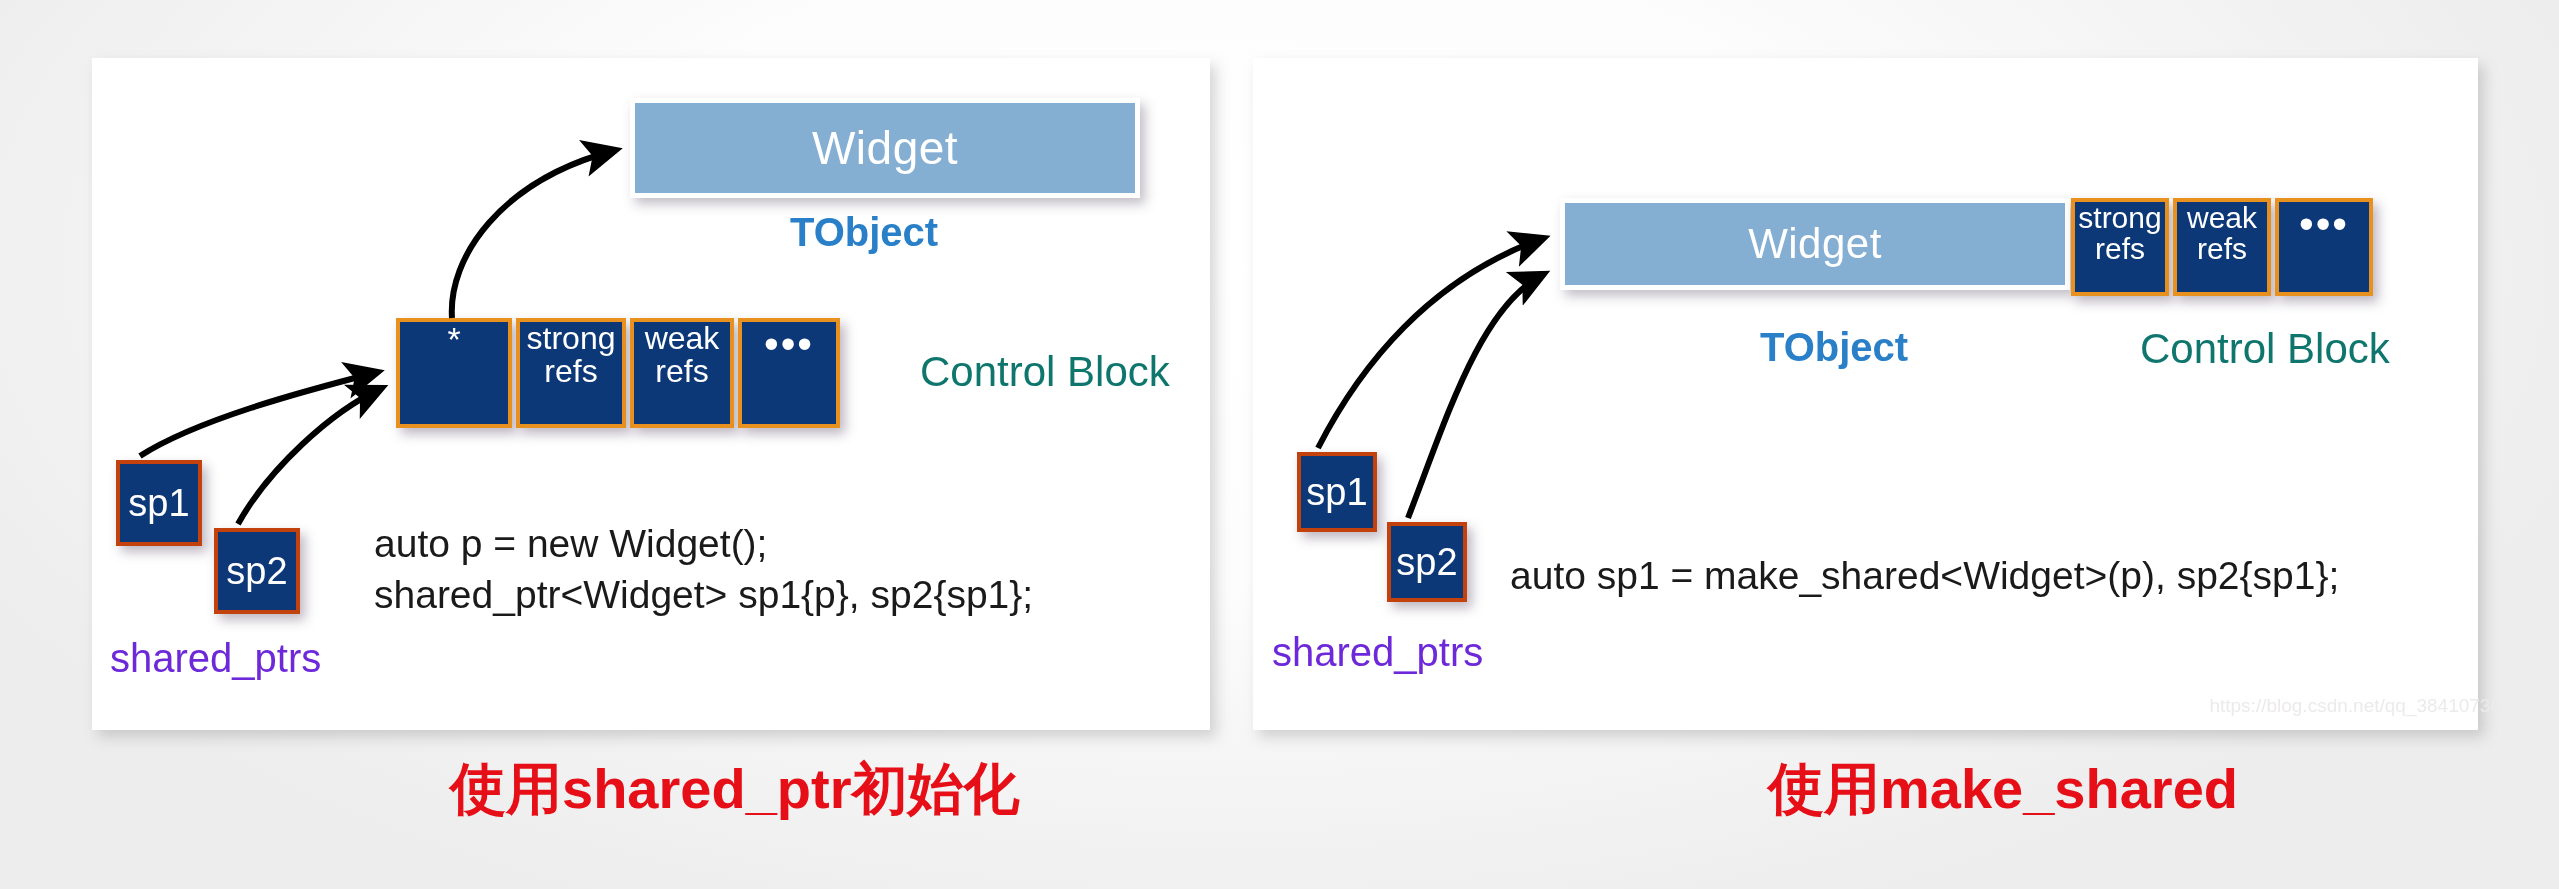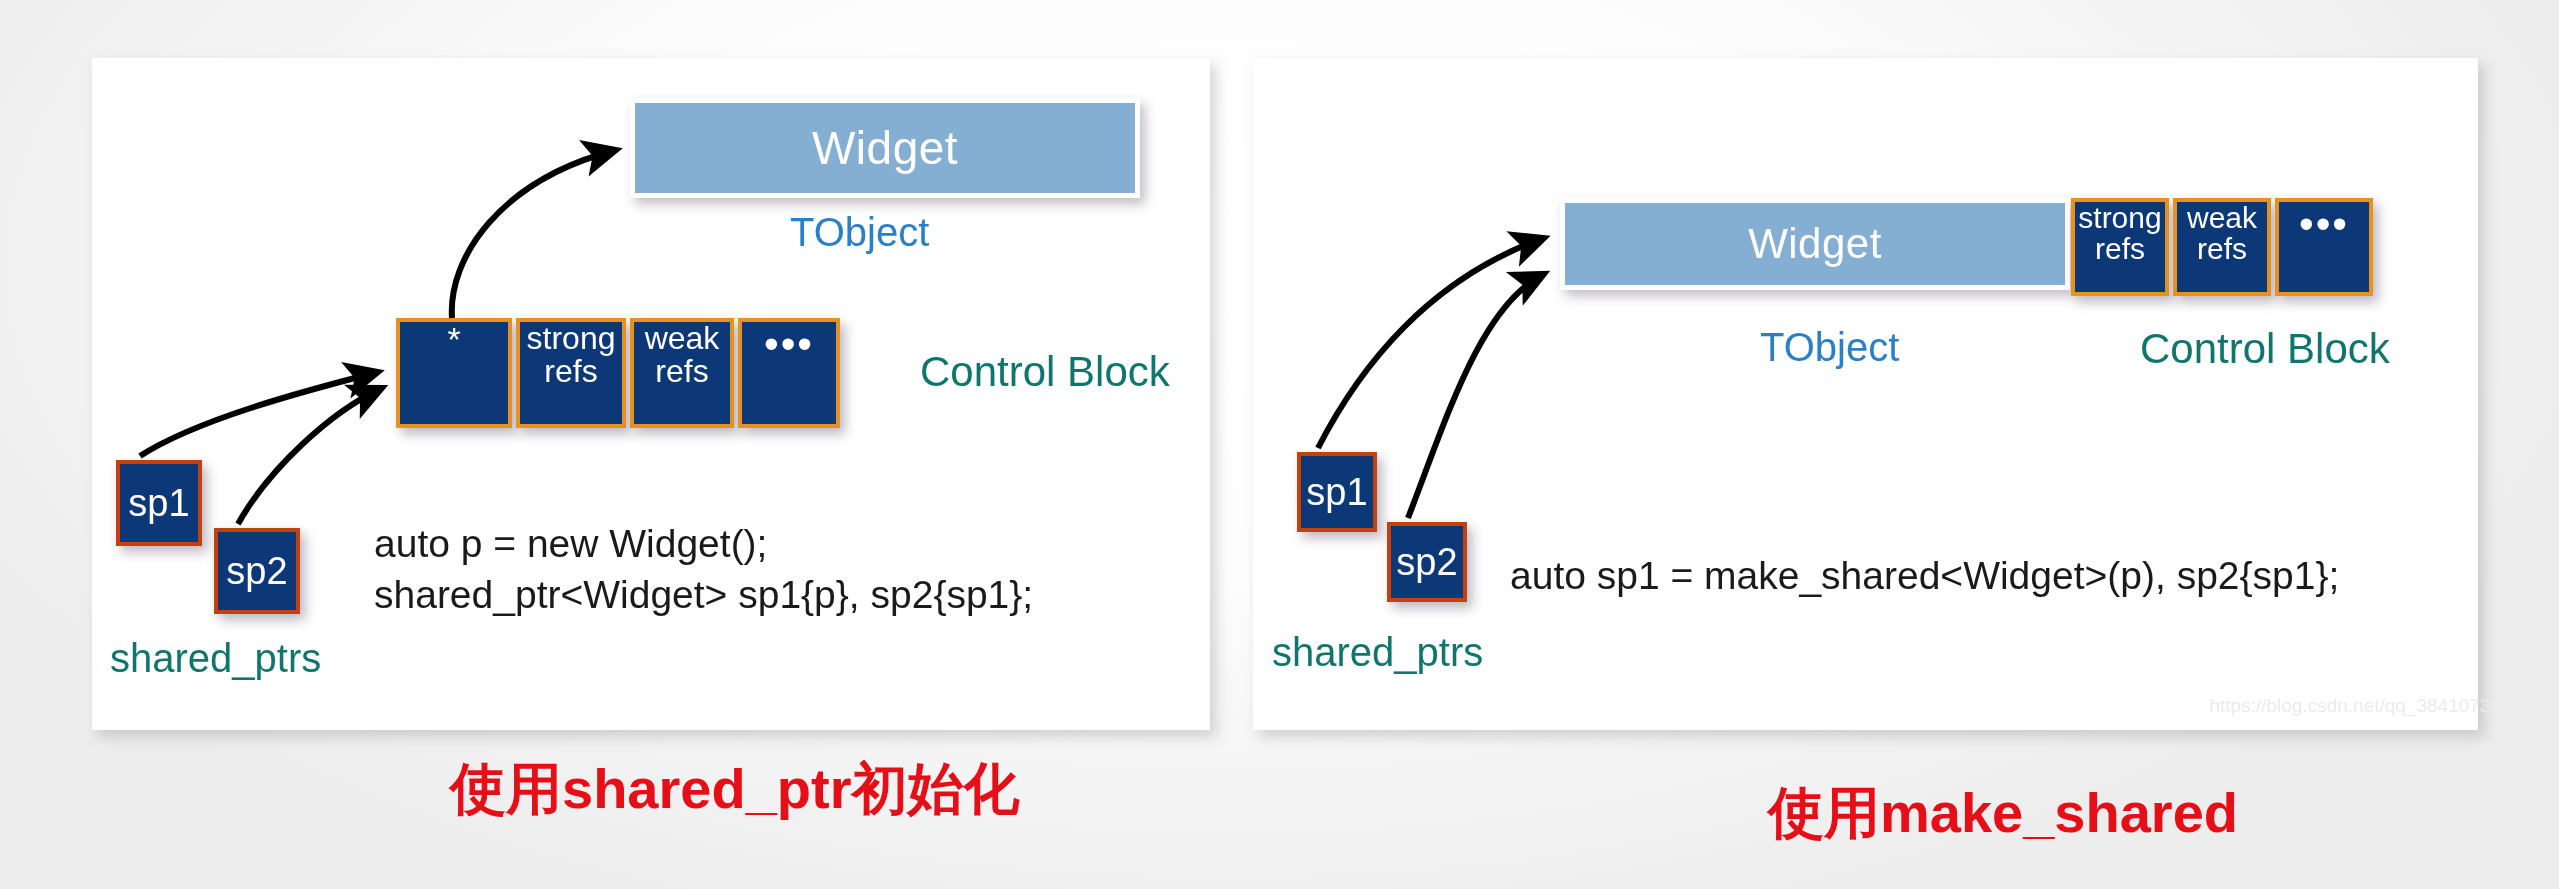--- a/index.html
+++ b/index.html
@@ -25,21 +25,21 @@
     position:absolute;background:#85aed3;
     border:5px solid #ffffff;
     box-shadow:5px 6px 11px rgba(110,100,120,.42);
     display:flex;align-items:center;justify-content:center;
     color:#ffffff;font-weight:300;letter-spacing:.5px;
   }
   #widget-left{left:630px;top:98px;width:500px;height:90px;font-size:46px;}
   #widget-right{left:1560px;top:198px;width:500px;height:82px;font-size:42px;}
 
   .tobject-label{
-    position:absolute;color:#2980c8;font-weight:400;font-size:40px;
+    position:absolute;color:#2980c8;font-weight:700;font-size:40px;
     white-space:nowrap;
   }
   #tobject-left{left:790px;top:210px;}
   #tobject-right{left:1760px;top:325px;}
 
   
   .cb-cell{
     position:absolute;background:#0d3878;
     border:4px solid #e8911f;
     box-shadow:5px 6px 11px rgba(110,95,120,.45);
@@ -77,41 +77,41 @@
     display:flex;align-items:center;justify-content:center;
     color:#ffffff;font-weight:300;font-size:38px;
     box-sizing:border-box;
   }
   #spL-1{left:116px;top:460px;width:86px;height:86px;}
   #spL-2{left:214px;top:528px;width:86px;height:86px;}
   #spR-1{left:1297px;top:452px;width:80px;height:80px;}
   #spR-2{left:1387px;top:522px;width:80px;height:80px;}
 
   .sp-caption{
-    position:absolute;color:#0f766e;font-weight:300;font-size:40px;
+    position:absolute;color:#6d28d9;font-weight:300;font-size:40px;
     white-space:nowrap;
   }
   #sp-caption-left{left:110px;top:636px;}
   #sp-caption-right{left:1272px;top:630px;}
 
   
   .code{
     position:absolute;color:#1a1a1a;font-weight:300;font-size:39px;
     line-height:1.32;white-space:pre;
   }
   #code-left{left:374px;top:518px;}
   #code-right{left:1510px;top:550px;}
 
   
   .caption-red{
     position:absolute;color:#e60f18;font-weight:700;font-size:56px;
     white-space:nowrap;
   }
   #caption-left{left:450px;top:752px;}
-  #caption-right{left:1768px;top:776px;}
+  #caption-right{left:1768px;top:752px;}
 
   
   #watermark{
     position:absolute;right:58px;bottom:8px;
     color:#eceaea;font-size:19px;font-weight:400;white-space:nowrap;
   }
 
   
   #arrows{position:absolute;left:0;top:0;width:2559px;height:889px;pointer-events:none;}
 </style>

